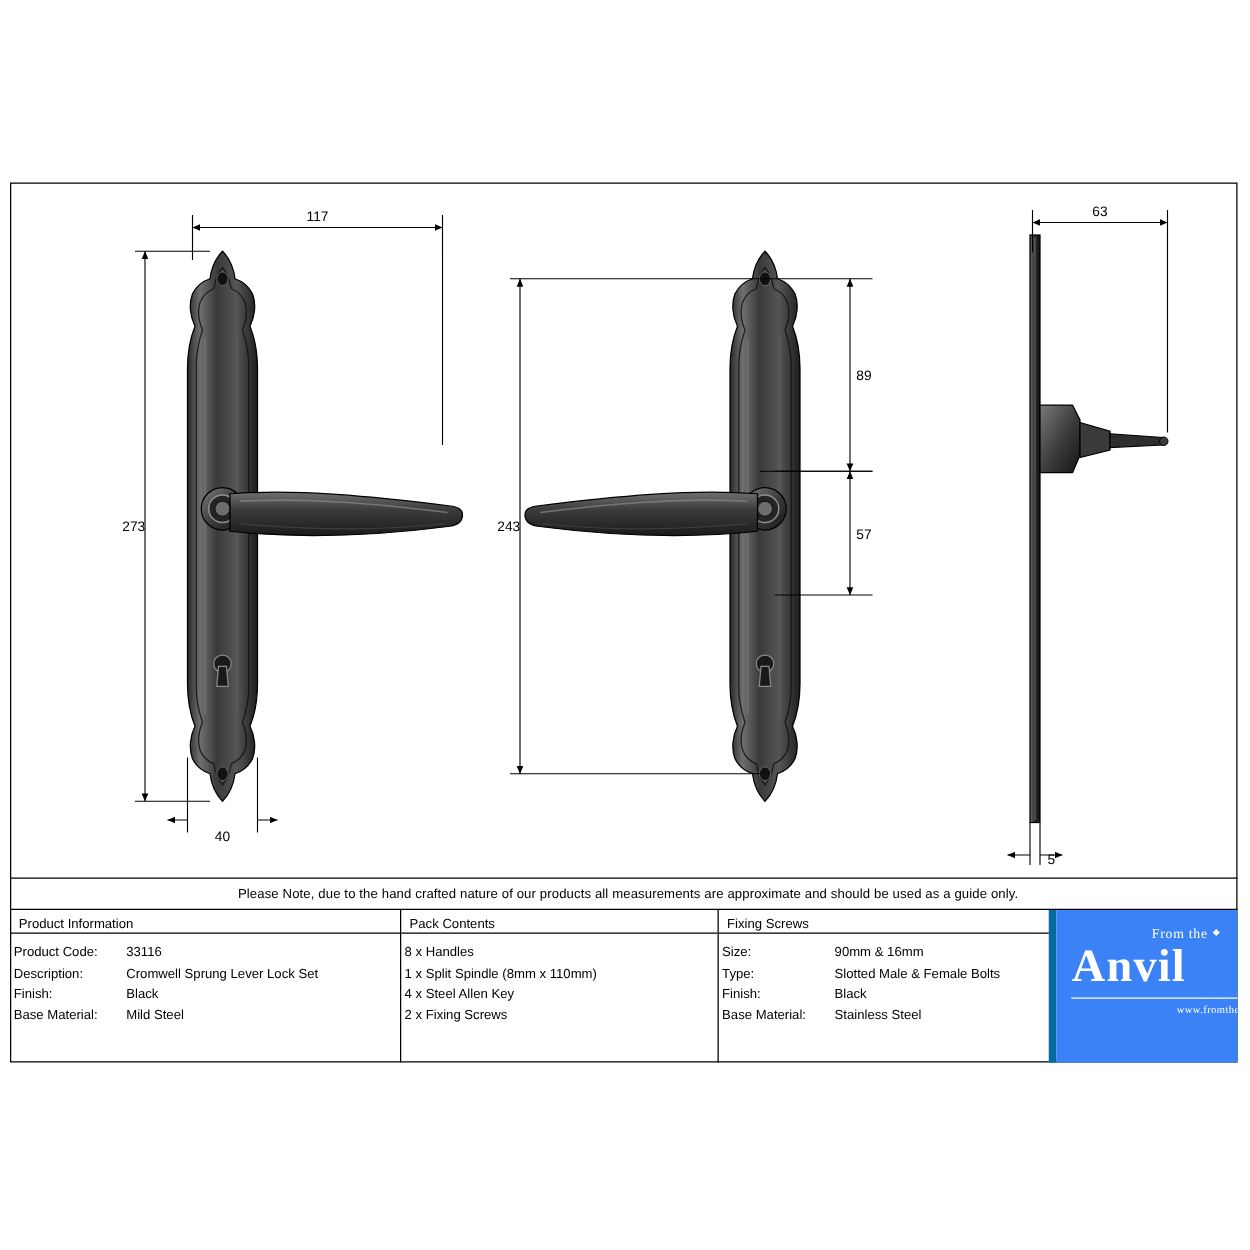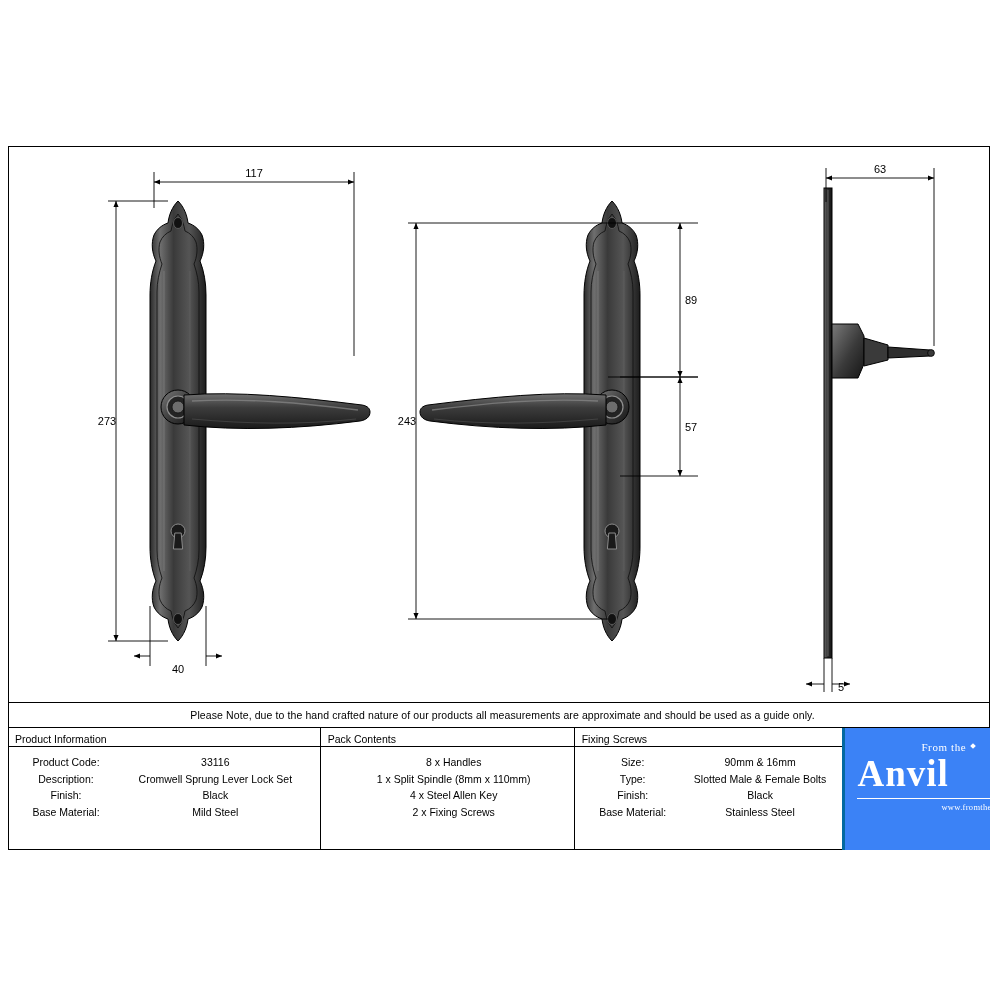--- a/index.html
+++ b/index.html
@@ -76,39 +76,38 @@
   .col-prod {
     width: 320px;
     border-right: 1px solid #000;
   }
   .col-pack {
     width: 260px;
     border-right: 1px solid #000;
   }
   .col-fix {
     width: 277px;
-    border-right: 3px solid #0369a1;
+    border-right: 6px solid #0369a1;
   }
   .col-logo {
     width: 148px;
     background: #3b82f6;
     position: relative;
     overflow: hidden;
   }
   .col-head {
     font-size: 10.5px;
     padding: 5px 0 0 7px;
     border-bottom: 1px solid #000;
     height: 19px;
     box-sizing: border-box;
   }
   .col-body {
-    padding: 7px 0 0 13px;
+    padding: 7px 0 0 3px;
     font-size: 10.5px;
-    text-align: center;
   }
   .kv {
     display: flex;
     line-height: 16.5px;
   }
   .kv .k { width: 90px; }
   .kv .v { flex: 1; }
   .kv-fix .k { width: 90px; }
   .li { line-height: 16.5px; }
 

